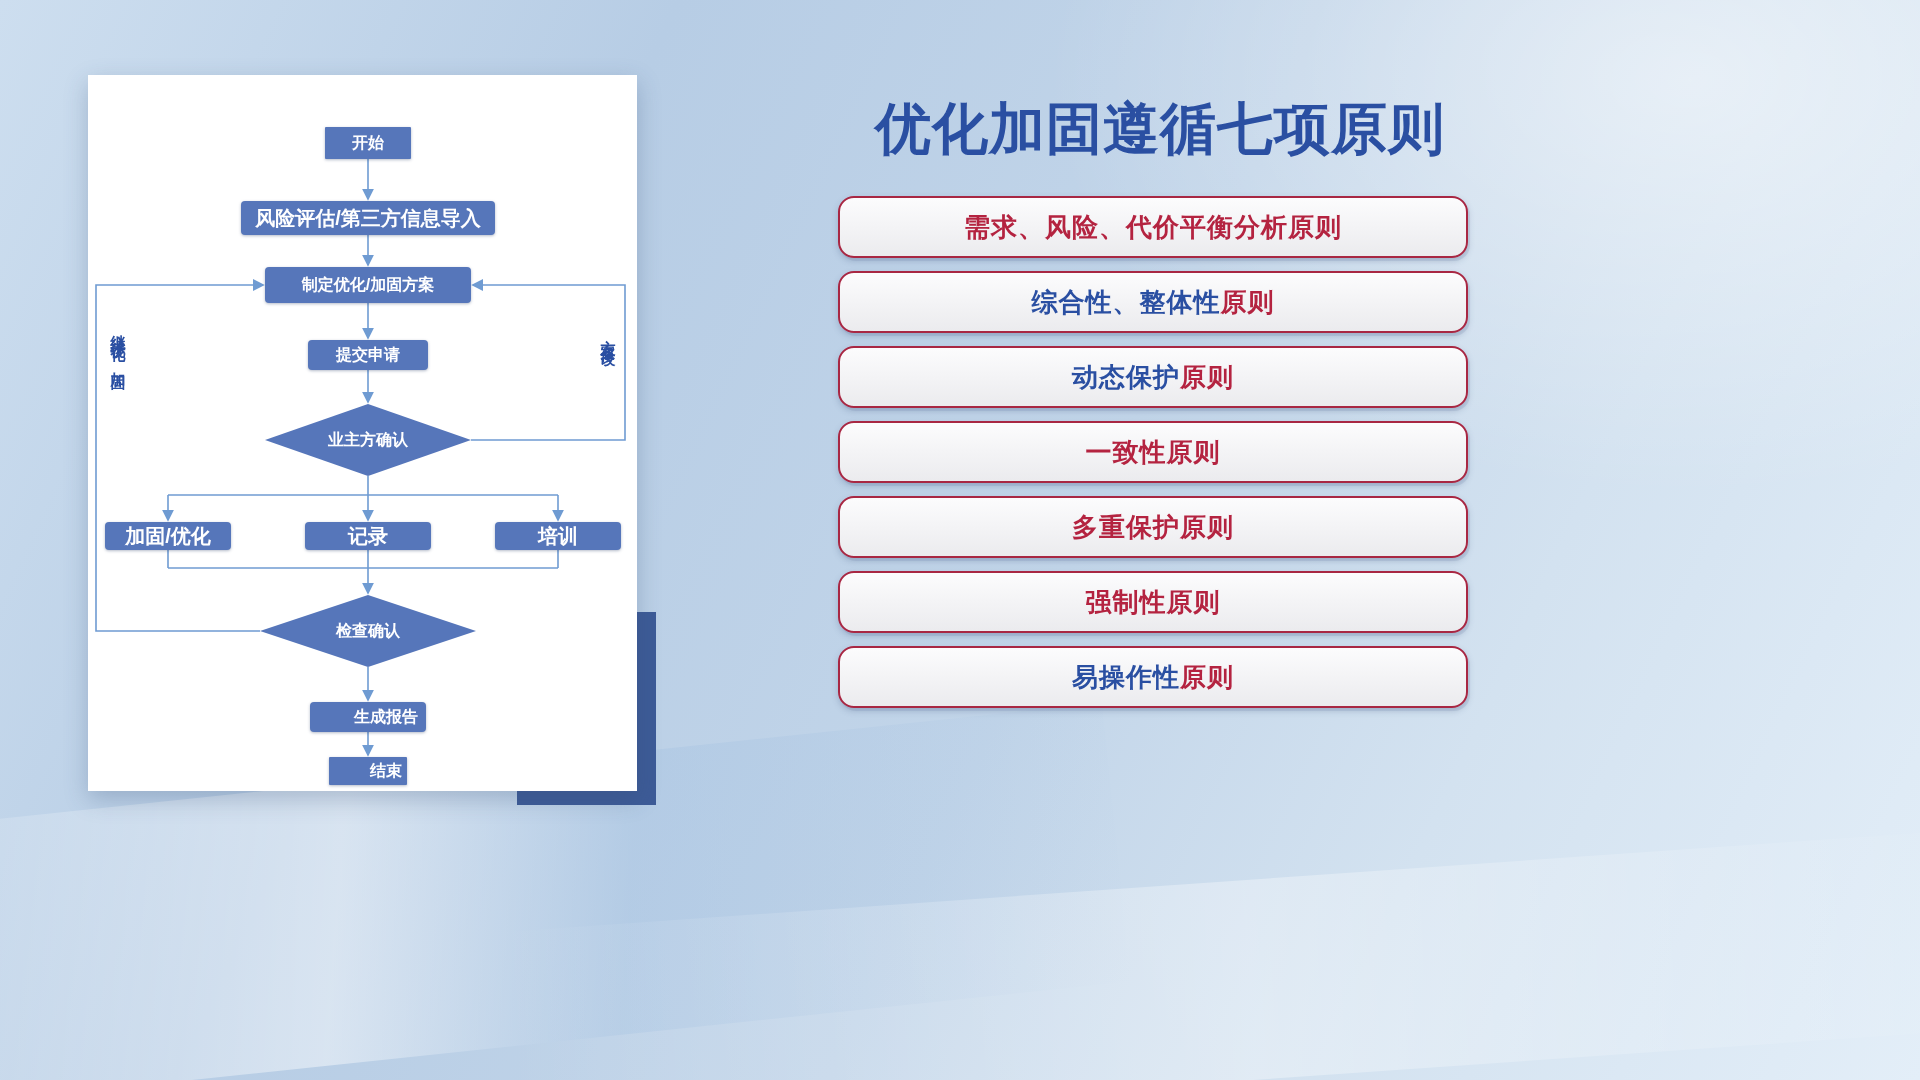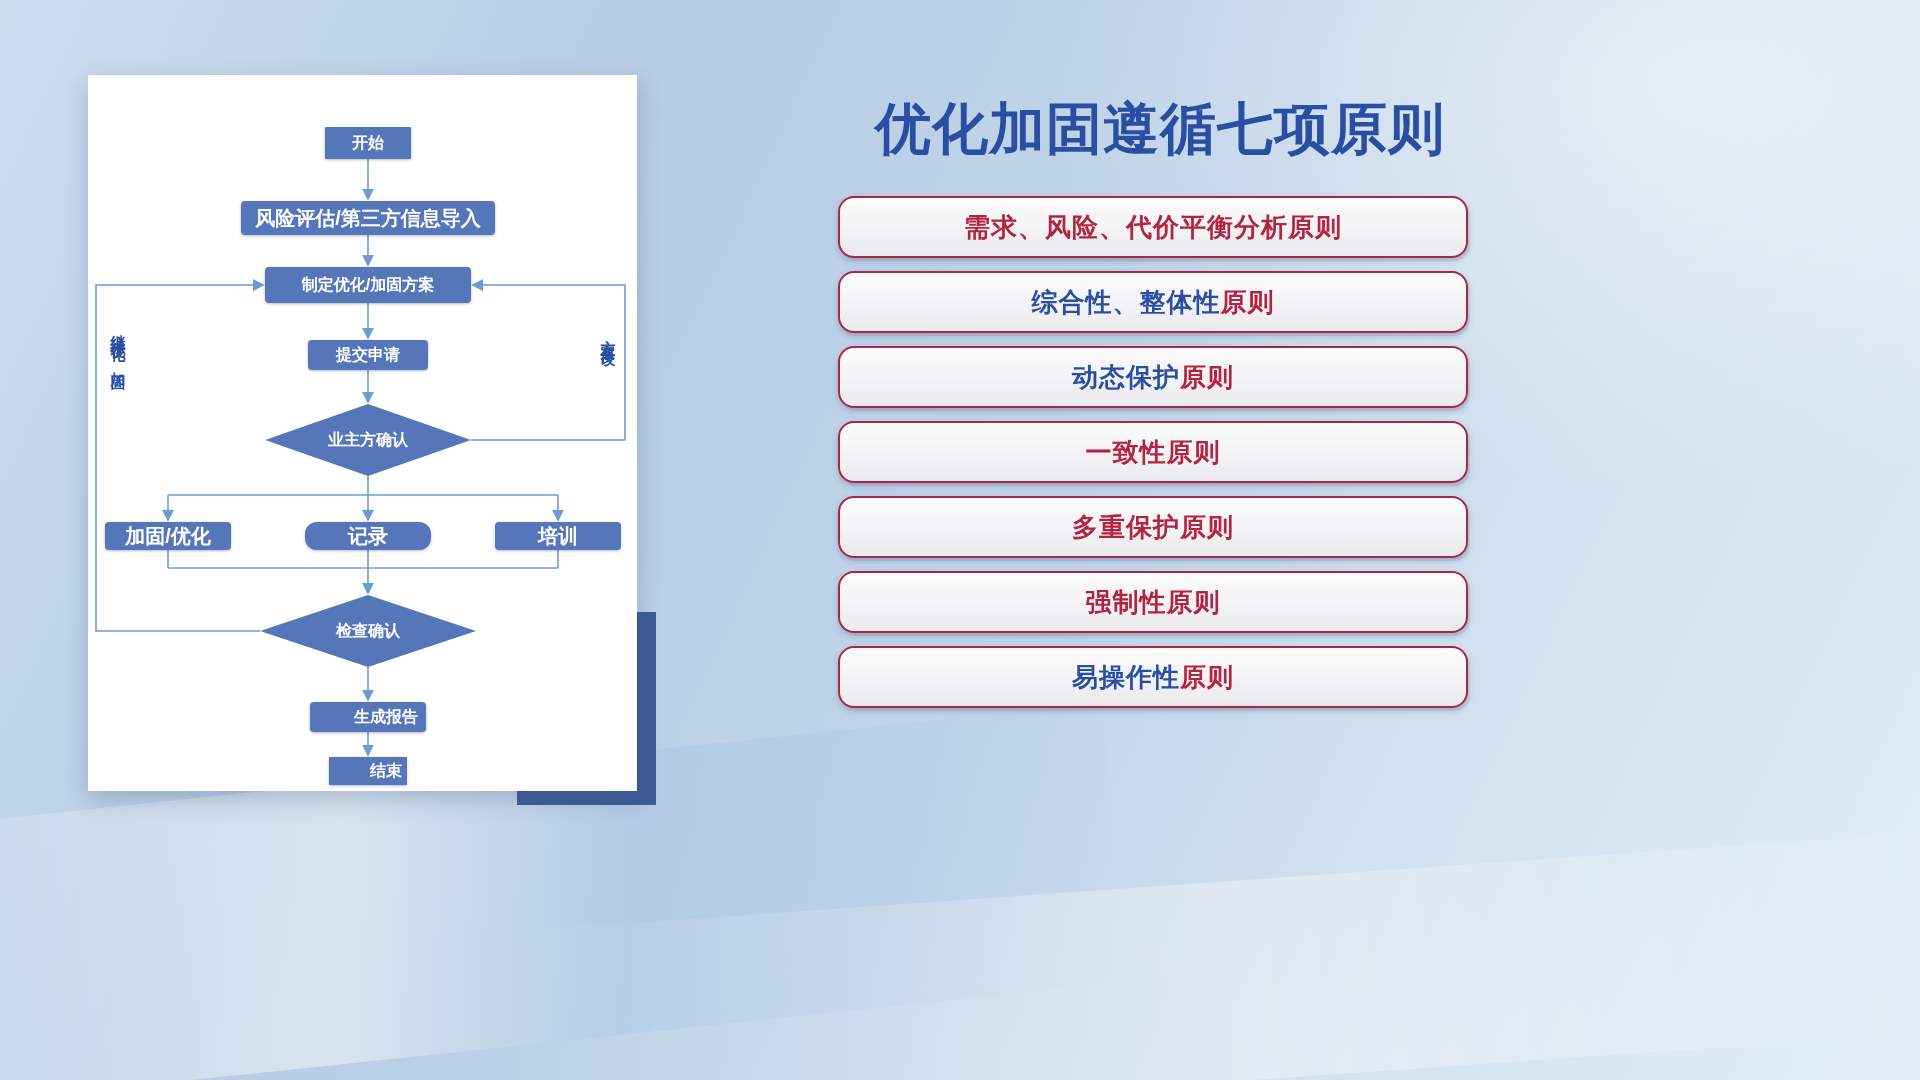--- a/index.html
+++ b/index.html
@@ -124,21 +124,21 @@
   <div class="flow-node" style="left:177px; top:192px; width:206px; height:36px;">制定优化/加固方案</div>
 
   <div class="flow-node" style="left:220px; top:265px; width:120px; height:30px;">提交申请</div>
 
   <div class="flow-node diamond" style="left:177px; top:329px; width:206px; height:72px;">
     <span>业主方确认</span>
   </div>
 
   <div class="flow-node small" style="left:17px; top:447px; width:126px; height:28px;">加固/优化</div>
 
-  <div class="flow-node small" style="left:217px; top:447px; width:126px; height:28px;border-radius:12px;">记录</div>
+  <div class="flow-node small" style="left:217px; top:447px; width:126px; height:28px;">记录</div>
 
   <div class="flow-node small" style="left:407px; top:447px; width:126px; height:28px;">培训</div>
 
   <div class="flow-node diamond" style="left:172px; top:520px; width:216px; height:72px;">
     <span>检查确认</span>
   </div>
 
   <div class="flow-node" style="left:222px; top:627px; width:116px; height:30px;padding-left:36px;">生成报告</div>
 
   <div class="flow-node pill" style="left:241px; top:682px; width:78px; height:28px;padding-left:36px;">结束</div>

